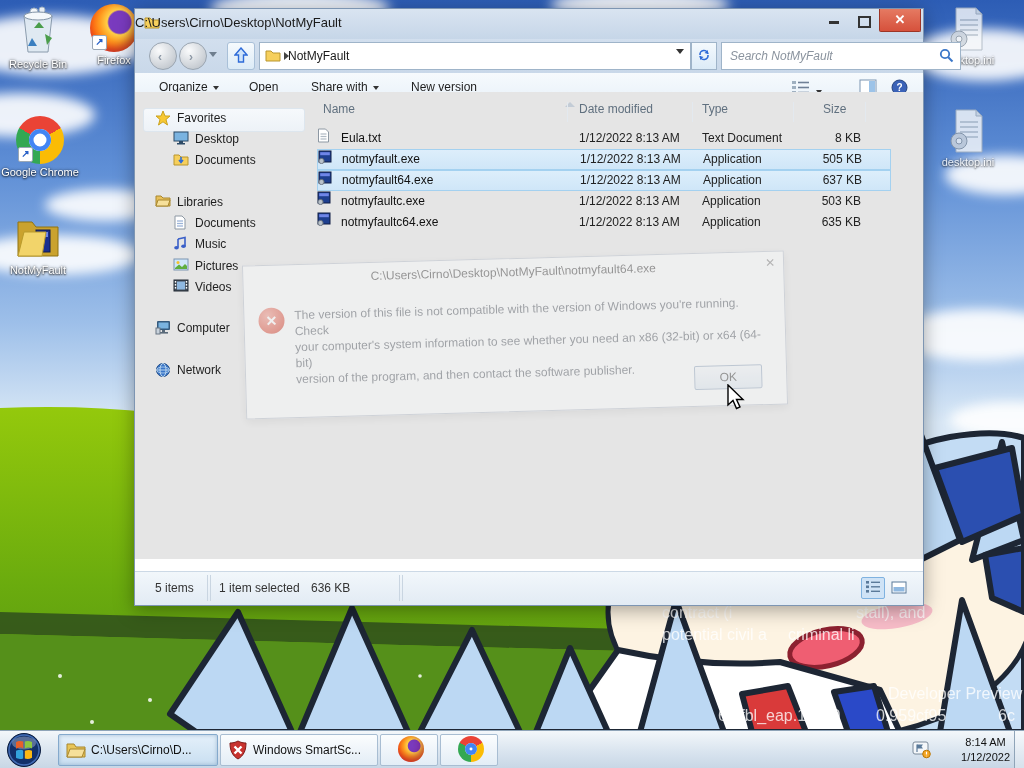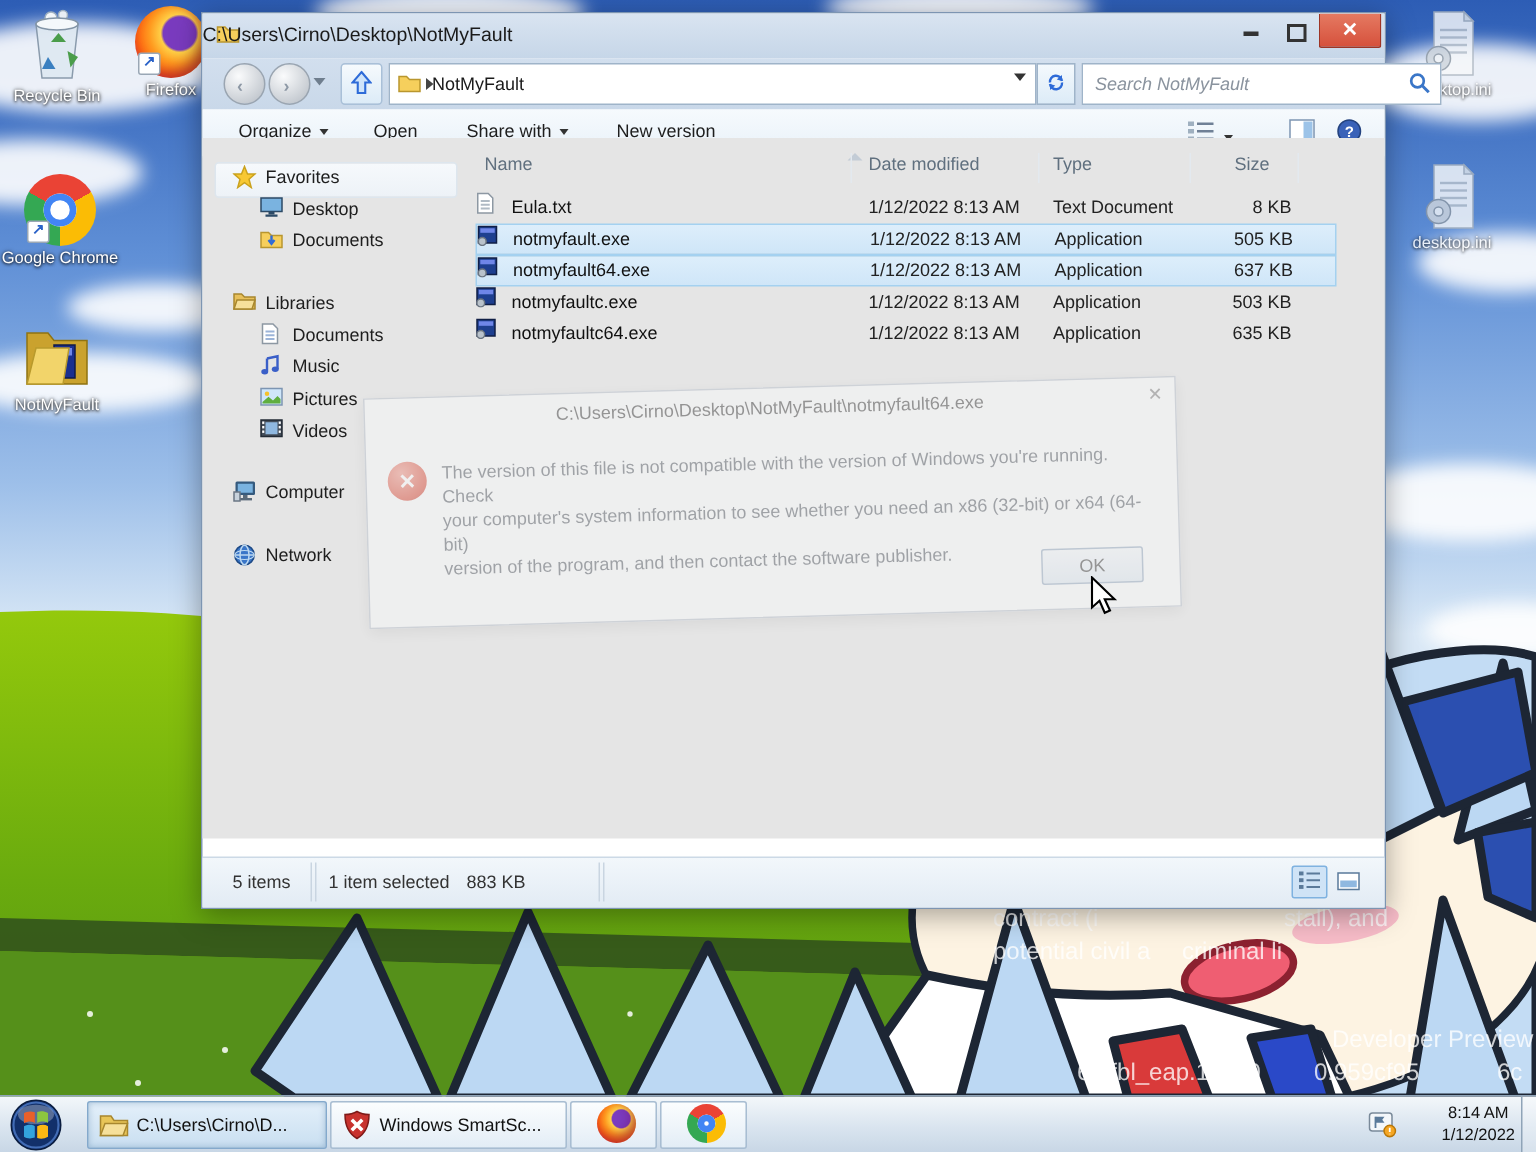--- a/index.html
+++ b/index.html
@@ -534,21 +534,21 @@
         <span class="fname">notmyfaultc64.exe</span><span class="fdate">1/12/2022 8:13 AM</span>
         <span class="ftype">Application</span><span class="fsize">635 KB</span>
       </div>
     </div>
 
     <div class="statusbar">
       <span class="st" style="left:20px">5 items</span>
       <span class="vsep" style="left:72px"></span>
         <span class="vsep" style="left:75px"></span>
       <span class="st" style="left:84px">1 item selected</span>
-      <span class="st" style="left:176px">883 KB</span>
+      <span class="st" style="left:176px">636 KB</span>
       <span class="vsep" style="left:264px"></span>
         <span class="vsep" style="left:267px"></span>
       <span class="viewtog on" style="right:38px">
         <svg width="16" height="14" viewBox="0 0 16 14" style="margin-top:2px">
             <g fill="#5a7a9a">
               <rect x="1" y="1" width="3" height="2.6"></rect>
               <rect x="1" y="5.5" width="3" height="2.6"></rect>
               <rect x="1" y="10" width="3" height="2.6"></rect>
             </g>
             <g stroke="#5a7a9a" stroke-width="1.4">

